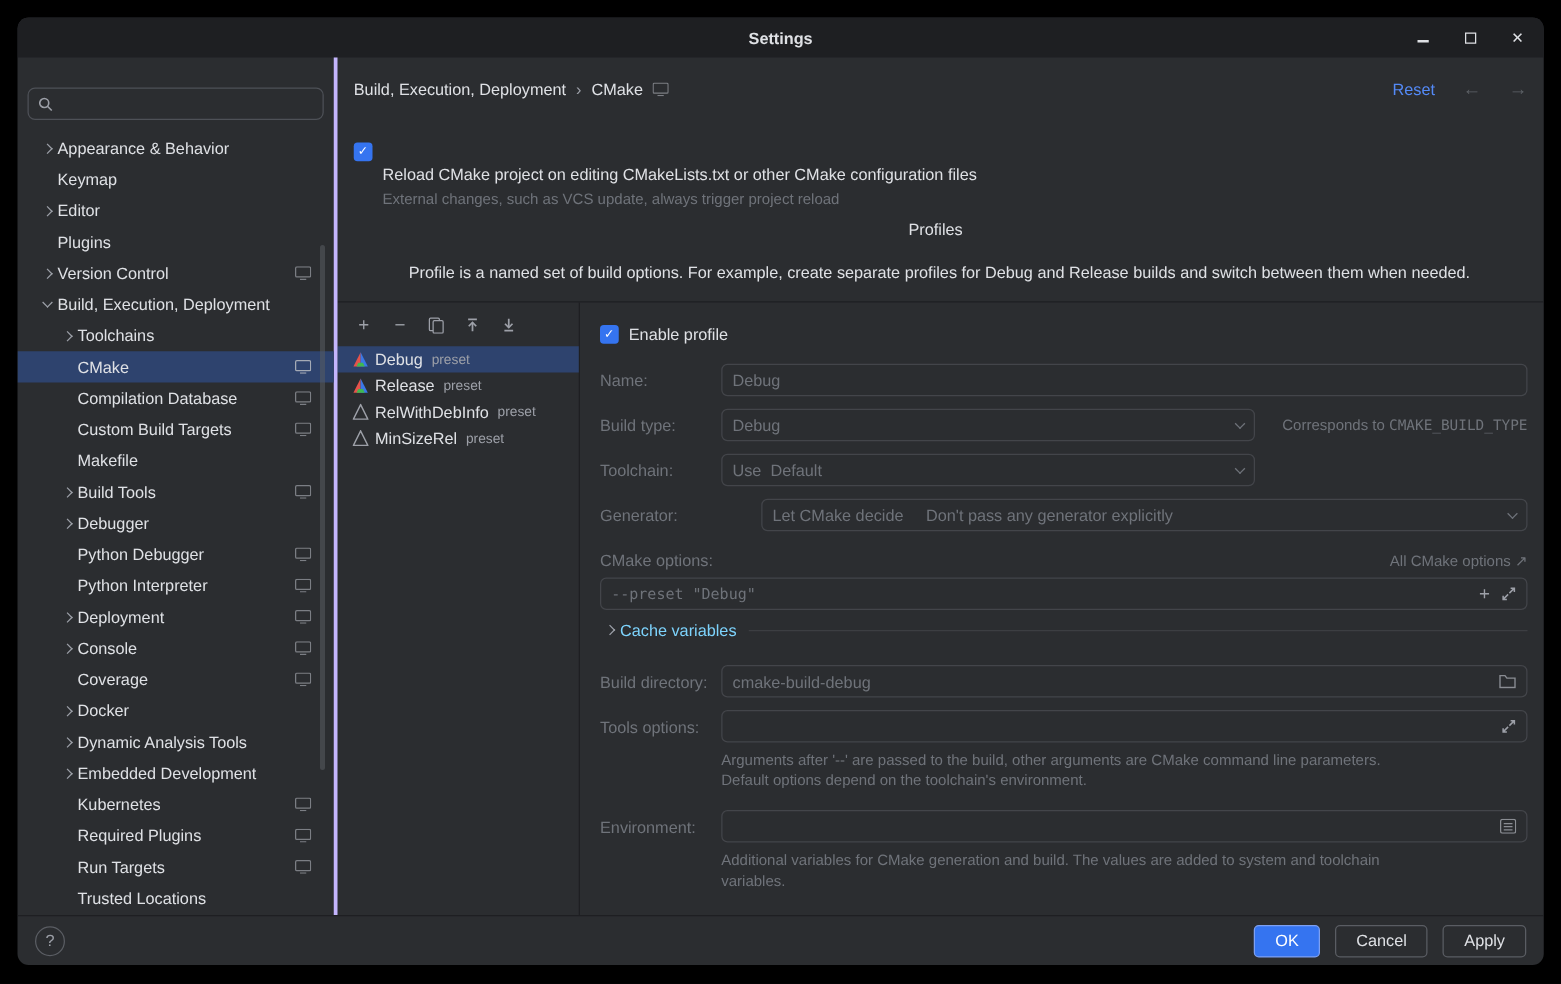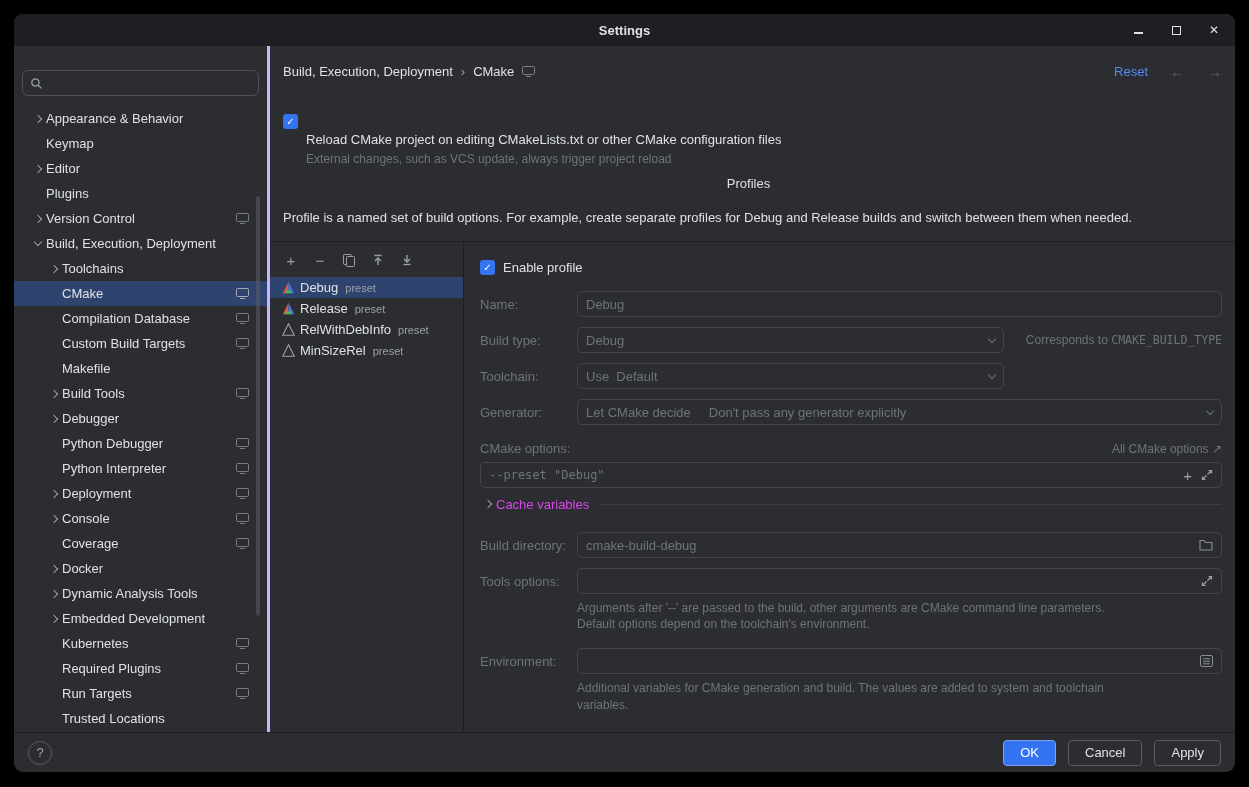--- a/index.html
+++ b/index.html
@@ -44,21 +44,21 @@
   .reset-link { color:#548af7; font-size:13px; cursor:pointer; }
   .nav-arrow { color:#5f6368; font-size:15px; margin-left:14px; }
   .reload-row { display:flex; align-items:center; gap:8px; }
   .cb { width:15px; height:15px; flex:0 0 15px; background:#3574f0; border-radius:3px; display:inline-flex; align-items:center; justify-content:center; }
   .cbmark { color:#fff; font-size:10px; line-height:1; }
   .reload-label { color:#dfe1e5; font-size:13px;margin-top:36px; }
   .reload-hint { color:#6f737a; font-size:12px; margin:5px 0 10px 23px; }
   .sec-row { display:flex; align-items:center; margin-top:8px; height:28px;flex-direction:column; }
   .sec-title { color:#dfe1e5; font-size:13px; margin-right:8px; }
   .hline { flex:1; border-top:1px solid #3c3e42; }
-  .sec-desc { color:#dfe1e5; font-size:13px; padding:6px 0 16px 0; }
+  .sec-desc { color:#dfe1e5; font-size:13px; padding:6px 0 16px 0;margin-left:44px; }
 
   
   .split { flex:1; display:flex; border-top:1px solid #1e1f22; min-height:0; }
   .plist-pane { width:194px; flex:0 0 194px; border-right:1px solid #1e1f22; padding-top:5px; }
   .ptoolbar { display:flex; align-items:center; gap:7px; padding:2px 6px 6px 10px; }
   .tbtn { width:22px; height:22px; display:inline-flex; align-items:center; justify-content:center; color:#9da0a8; font-size:15px; border-radius:4px; cursor:pointer; }
   .prow { height:21px; display:flex; align-items:center; gap:5px; padding-left:12px; cursor:default; }
   .prow.sel { background:#2e436e; }
   .pname { color:#dfe1e5; font-size:13px; }
   .psuffix { color:#9da0a8; font-size:11px; margin-left:2px; }
@@ -75,25 +75,25 @@
   .cdown { width:6px; height:6px; border-right:1.4px solid #6f737a; border-bottom:1.4px solid #6f737a; transform:rotate(45deg); margin-left:auto; margin-bottom:3px; }
   .rhint { margin-left:auto; color:#6f737a; font-size:12px; white-space:nowrap; }
   .rhint code { font-family:"DejaVu Sans Mono", monospace; font-size:11.5px; color:#6f737a; }
   .pre { white-space:pre; }
   .gdetail { margin-left:18px; color:#6f737a; }
   .label-row { margin-bottom:6px; }
   .rlink { margin-left:auto; color:#6f737a; font-size:12px; cursor:pointer; }
   .mono-text { font-family:"DejaVu Sans Mono", monospace; font-size:12px; color:#6f737a; }
   .ficons { margin-left:auto; display:inline-flex; align-items:center; gap:9px; }
   .fplus { color:#9da0a8; font-size:15px; line-height:1; cursor:pointer; }
-  .cache-row { display:flex; align-items:center; margin:8px 0 20px 0; color:#d946ef; font-size:13px; }
+  .cache-row { display:flex; align-items:center; margin:8px 0 20px 0; color:#7dd3fc; font-size:13px; }
   .cache-row .chev { flex:0 0 16px; }
   .cache-row .hline { margin-left:10px; }
   .fhint { color:#6f737a; font-size:12px; margin-left:97px; line-height:1.35; }
-  .mb16 { margin-bottom:16px; }
+  .mb16 { margin-bottom:16px;gap:32px; }
   .mt4 { margin-top:4px; }
 
   
   .footer { flex:0 0 40px; border-top:1px solid #1e1f22; display:flex; align-items:center; padding:0 14px; gap:12px; }
   .help-btn { width:24px; height:24px; border:1px solid #5a5d63; border-radius:50%; color:#9da0a8; display:flex; align-items:center; justify-content:center; font-size:13px; cursor:pointer; }
   .btn { height:26px; padding:0 16px; border-radius:4px; font-size:13px; font-family:inherit; cursor:pointer; background:transparent; color:#dfe1e5; border:1px solid #5a5d63; }
   .btn.primary { background:#3574f0; border:1px solid #7da0f2; color:#fff; }
   svg { display:block; }
 </style>
 </head>

